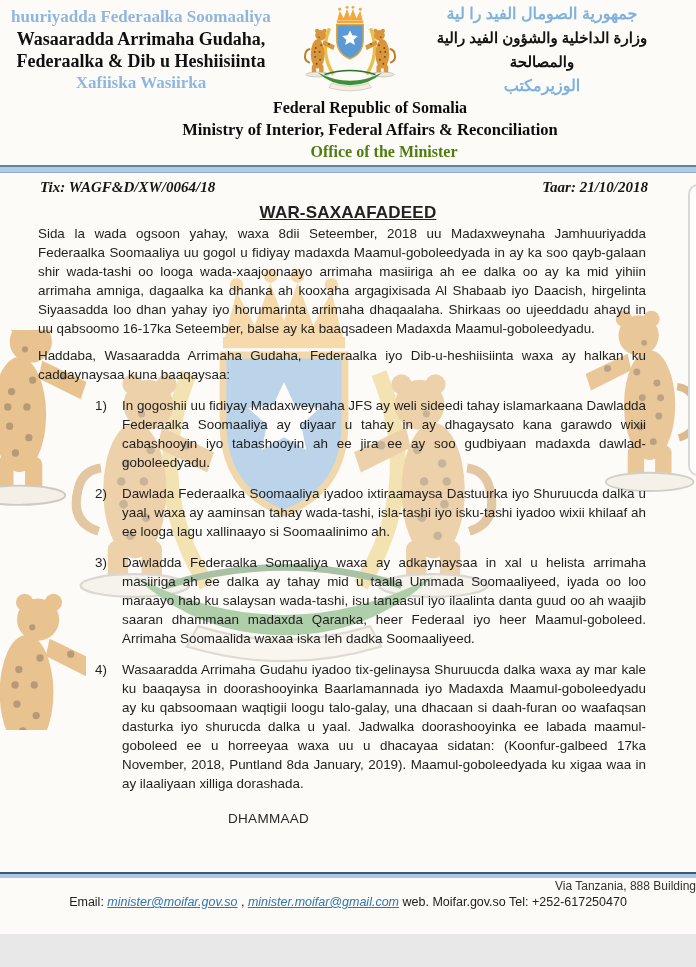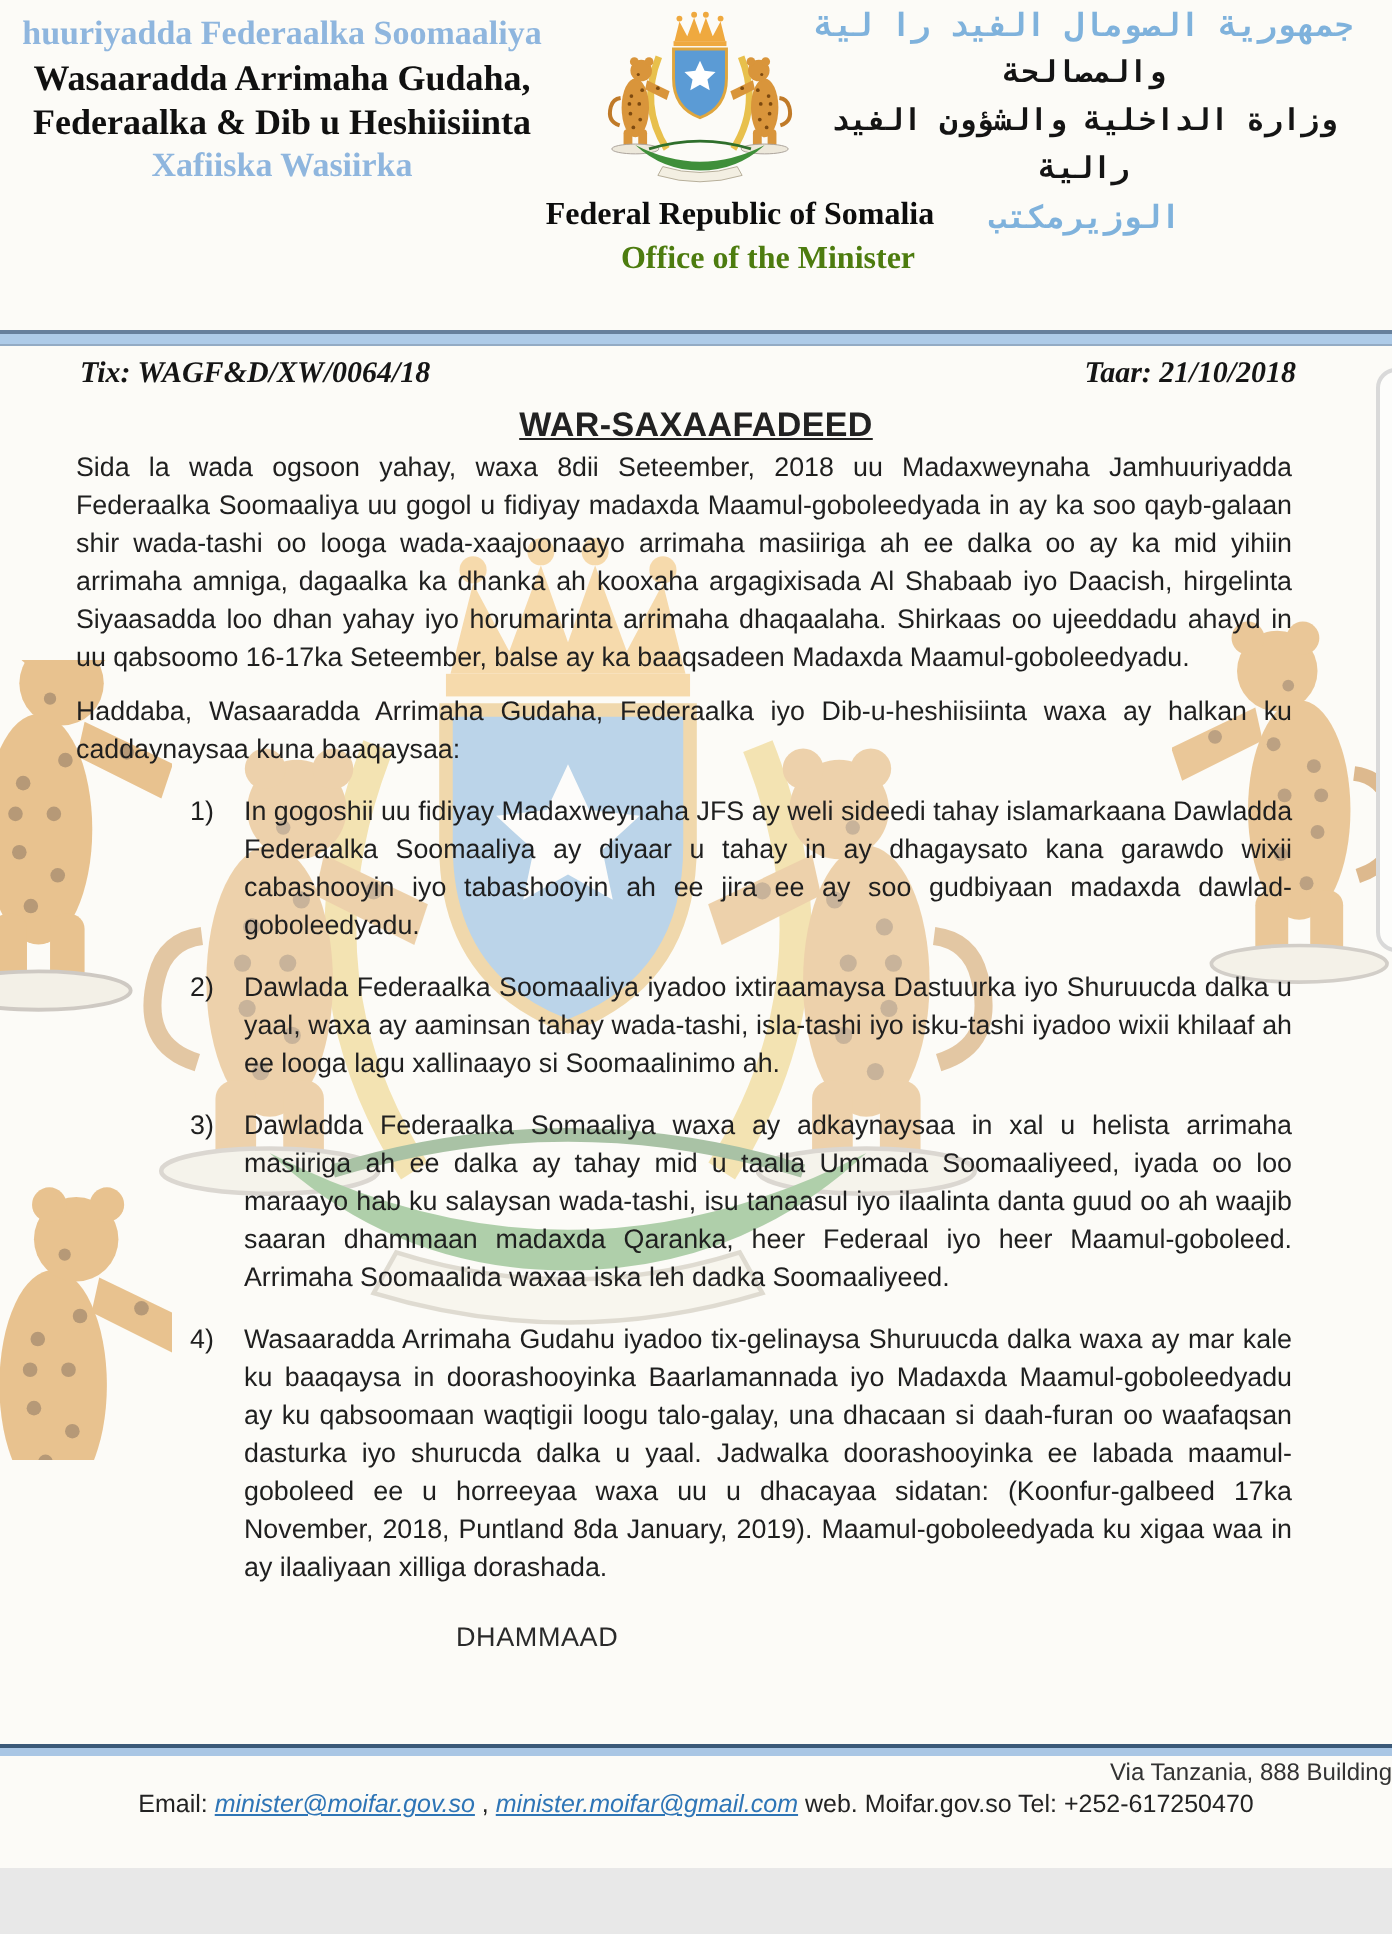--- a/index.html
+++ b/index.html
@@ -11,21 +11,21 @@
   
   .hdr-left{
     position:absolute;left:-18px;top:6px;width:318px;text-align:center;
     font-family:"Liberation Serif",serif;font-weight:bold;line-height:22px;
   }
   .hdr-left .blue{color:#8fb6de;font-size:17px;}
   .hdr-left .black{color:#101010;font-size:18px;}
   .hdr-emblem{position:absolute;left:301px;top:1px;width:98px;height:96px;}
   .hdr-right{
     position:absolute;right:4px;top:2px;width:300px;text-align:center;direction:rtl;
-    font-family:Liberation Mono, monospace;font-weight:bold;line-height:24px;
+    font-family:Liberation Sans, sans-serif;font-weight:bold;line-height:24px;
   }
   .hdr-right .blue{color:#7fb2dc;font-size:16px;}
   .hdr-right .black{color:#141414;font-size:15px;}
   .hdr-center{
     position:absolute;left:0;right:0;top:97px;text-align:center;
     font-family:"Liberation Serif",serif;font-weight:bold;line-height:22px;padding-left:44px;
   }
   .hdr-center .l1{font-size:16px;color:#0d0d0d;}
   .hdr-center .l2{font-size:16.5px;color:#0d0d0d;}
   .hdr-center .l3{font-size:16px;color:#4d7c0f;margin-left:28px;}
@@ -144,27 +144,28 @@
     <div class="black">Federaalka &amp; Dib u Heshiisiinta</div>
     <div class="blue">Xafiiska Wasiirka</div>
   </div>
 
   <svg class="hdr-emblem" viewBox="0 0 200 180" preserveAspectRatio="xMidYMid meet">
       <use href="#emb"></use>
     </svg>
 
   <div class="hdr-right">
     <div class="blue">جمهورية الصومال الفيد را لية</div>
+    <div class="black">وزارة الداخلية والشؤون الفيد رالية</div>
     <div class="black">والمصالحة</div>
-    <div class="black">وزارة الداخلية والشؤون الفيد رالية</div>
     <div class="blue">الوزيرمكتب</div>
   </div>
 
   <div class="hdr-center">
     <div class="l1">Federal Republic of Somalia</div>
+    <div class="l2">Ministry of Interior, Federal Affairs &amp; Reconciliation</div>
     <div class="l3">Office of the Minister</div>
   </div>
 
   <div class="rule-top"></div>
 
   <div class="ref-row">
     <span>Tix: WAGF&amp;D/XW/0064/18</span>
     <span>Taar: 21/10/2018</span>
   </div>
 

